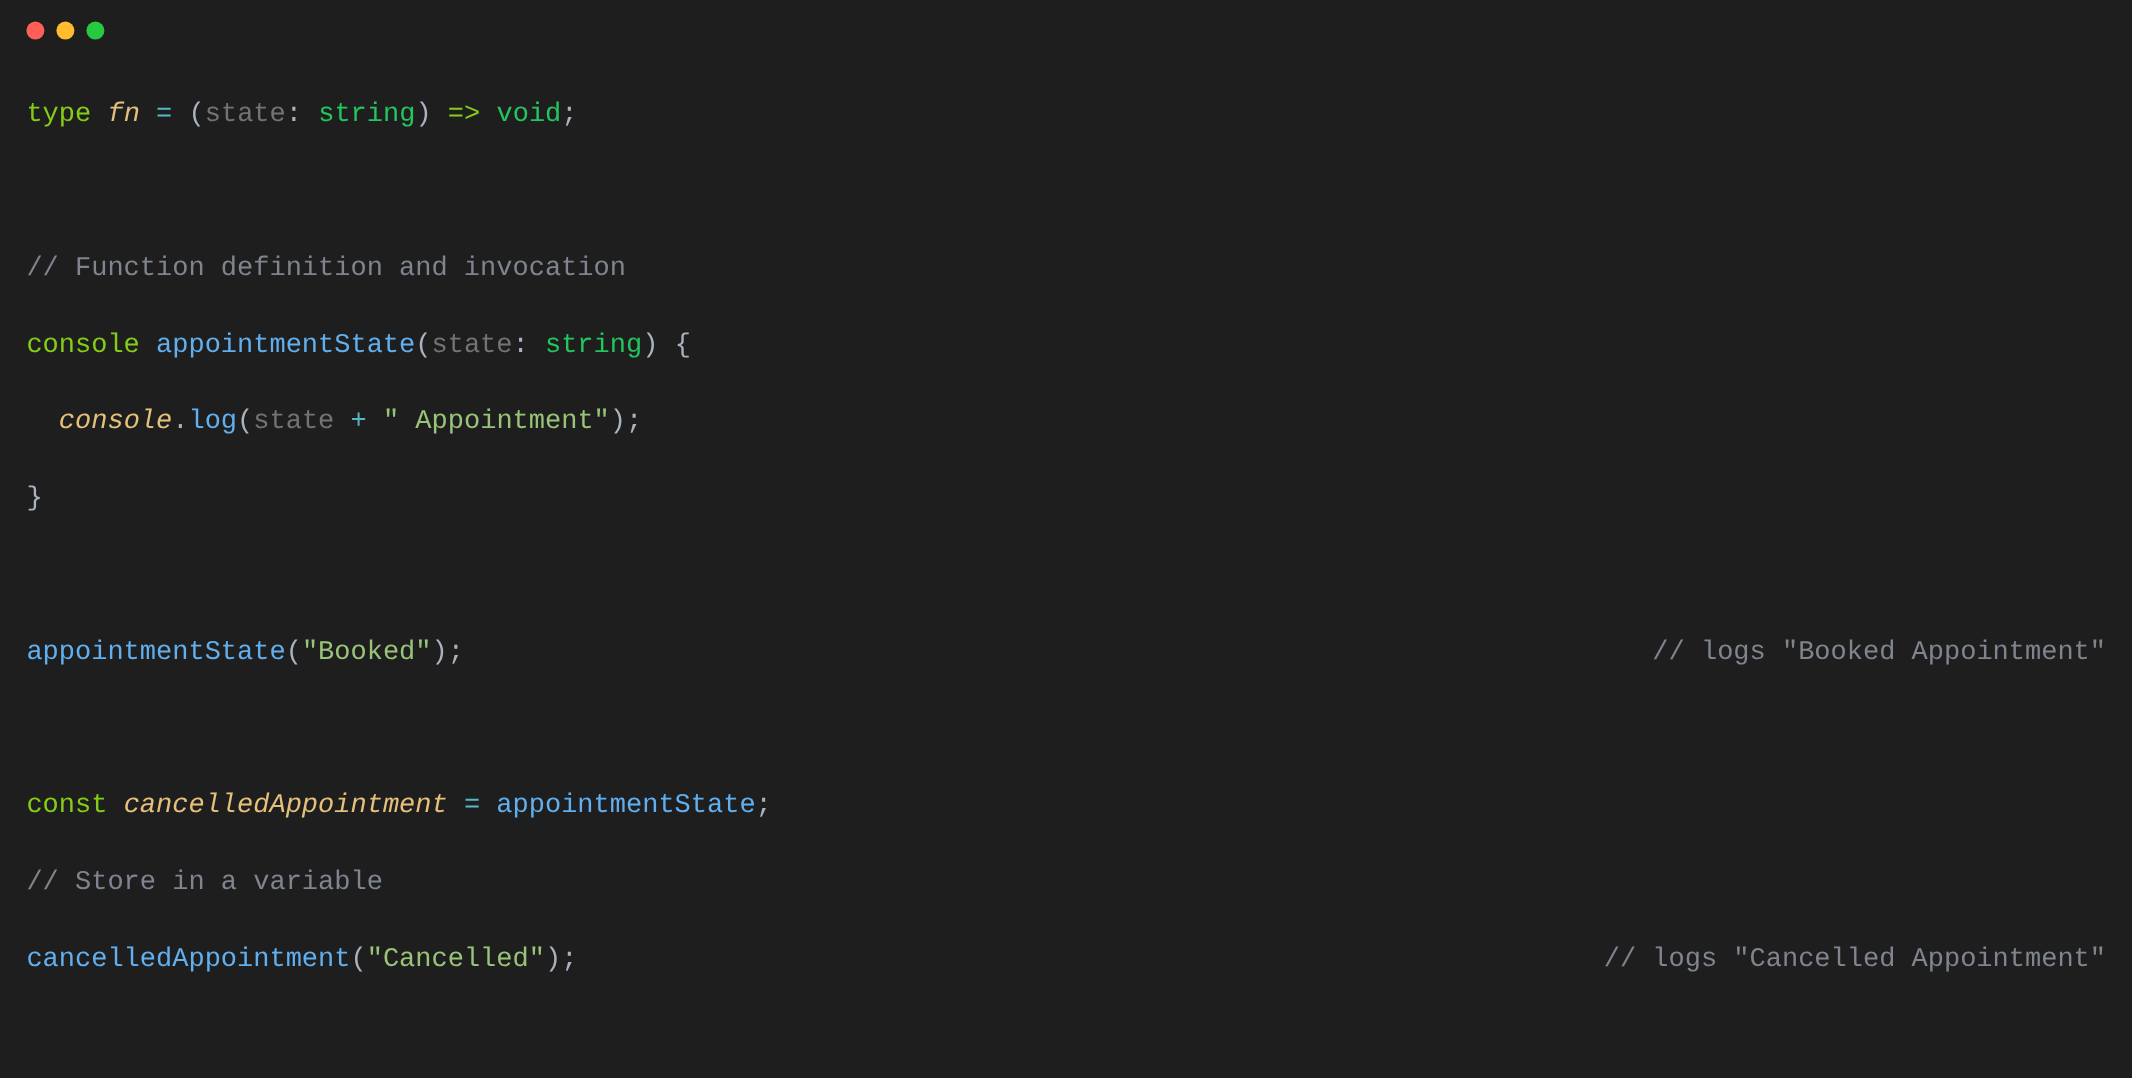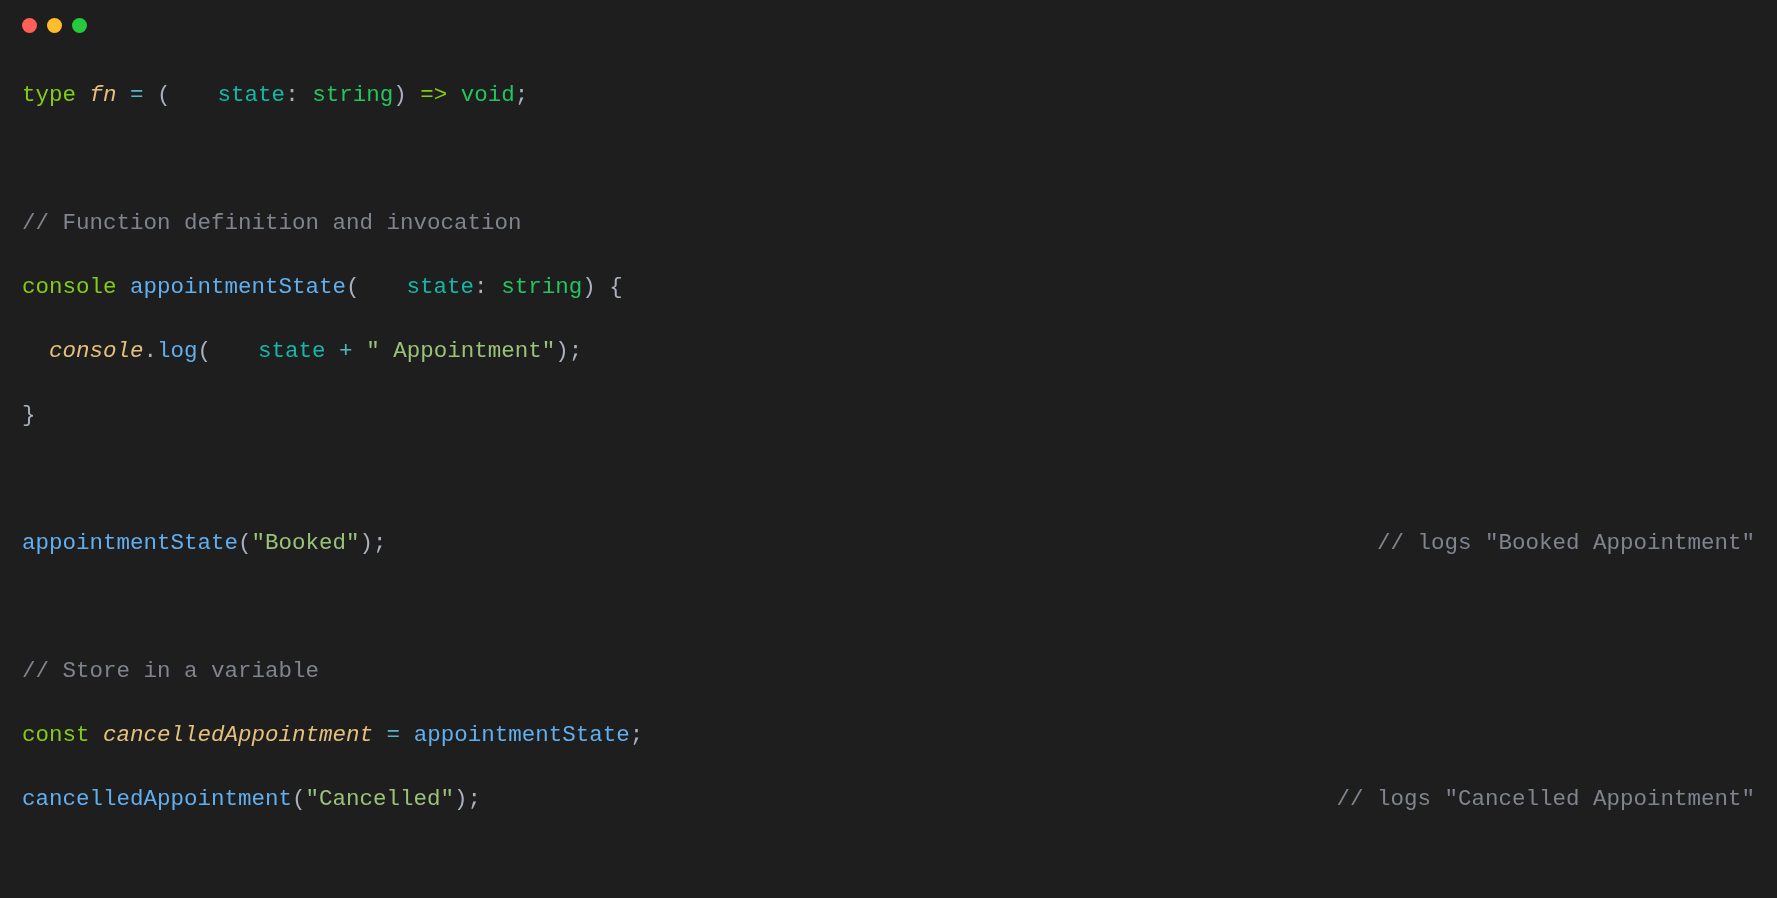--- a/index.html
+++ b/index.html
@@ -32,21 +32,21 @@
     white-space: pre;
     color: #d8dee9;
   }
   .blank { height: 32px; }
 
   
   .c-kw    { color: #84cc16; }   
   .c-type  { color: #22c55e; }   
   .c-fn    { color: #61afef; margin-top: 28px; }   
   .c-var   { color: #e5c07b; font-style: italic; }   
-  .c-prop  { color: #14b8a6; margin-left: 47px; }   
+  .c-prop  { color: #737373; }   
   .c-str   { color: #98c379; }   
   .c-cmt   { color: #7f848e; }
   .c-op    { color: #56b6c2; }   
   .c-pun   { color: #abb2bf; }
 
   .line { display: flex; }
   .left { flex: 0 0 auto; }
   .right { margin-left: auto; padding-left: 40px; }
 </style>
 </head>
@@ -61,22 +61,22 @@
 <div class="code">
 <div class="line"><span class="left"><span class="c-kw">type</span><span class="c-pun"> </span><span class="c-var">fn</span><span class="c-pun"> </span><span class="c-op">=</span><span class="c-pun"> </span><span class="c-pun">(</span><span class="c-prop">state</span><span class="c-pun">:</span><span class="c-pun"> </span><span class="c-type">string</span><span class="c-pun">)</span><span class="c-pun"> </span><span class="c-kw">=&gt;</span><span class="c-pun"> </span><span class="c-type">void</span><span class="c-pun">;</span></span></div>
 <div class="blank"></div>
 <div class="line"><span class="left"><span class="c-cmt">// Function definition and invocation</span></span></div>
 <div class="line"><span class="left"><span class="c-kw">console</span><span class="c-pun"> </span><span class="c-fn">appointmentState</span><span class="c-pun">(</span><span class="c-prop">state</span><span class="c-pun">:</span><span class="c-pun"> </span><span class="c-type">string</span><span class="c-pun">)</span><span class="c-pun"> </span><span class="c-pun">{</span></span></div>
 <div class="line"><span class="left"><span class="c-pun">  </span><span class="c-var">console</span><span class="c-pun">.</span><span class="c-fn">log</span><span class="c-pun">(</span><span class="c-prop">state</span><span class="c-pun"> </span><span class="c-op">+</span><span class="c-pun"> </span><span class="c-str">" Appointment"</span><span class="c-pun">)</span><span class="c-pun">;</span></span></div>
 <div class="line"><span class="left"><span class="c-pun">}</span></span></div>
 <div class="blank"></div>
 <div class="line"><span class="left"><span class="c-fn">appointmentState</span><span class="c-pun">(</span><span class="c-str">"Booked"</span><span class="c-pun">)</span><span class="c-pun">;</span></span><span class="right"><span class="c-cmt">// logs "Booked Appointment"</span></span></div>
 <div class="blank"></div>
+<div class="line"><span class="left"><span class="c-kw">const</span><span class="c-pun"> </span><span class="c-var">cancelledAppointment</span><span class="c-pun"> </span><span class="c-op">=</span><span class="c-pun"> </span><span class="c-fn">appointmentState</span><span class="c-pun">;</span></span></div>
 <div class="line"><span class="left"><span class="c-cmt">// Store in a variable</span></span></div>
-<div class="line"><span class="left"><span class="c-kw">const</span><span class="c-pun"> </span><span class="c-var">cancelledAppointment</span><span class="c-pun"> </span><span class="c-op">=</span><span class="c-pun"> </span><span class="c-fn">appointmentState</span><span class="c-pun">;</span></span></div>
 <div class="line"><span class="left"><span class="c-fn">cancelledAppointment</span><span class="c-pun">(</span><span class="c-str">"Cancelled"</span><span class="c-pun">)</span><span class="c-pun">;</span></span><span class="right"><span class="c-cmt">// logs "Cancelled Appointment"</span></span></div>
 <div class="blank"></div>
 
 
 
 
 
 
 
 

